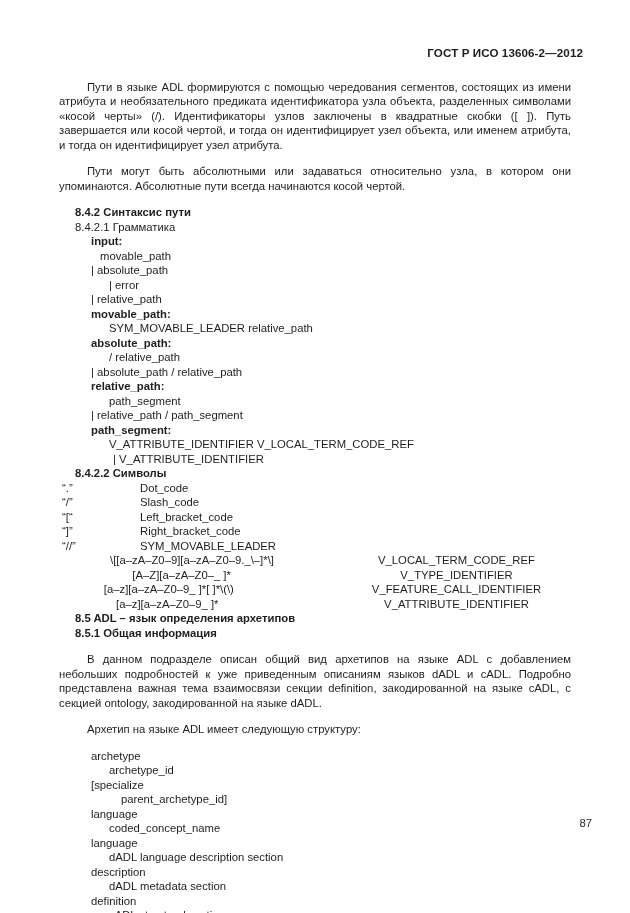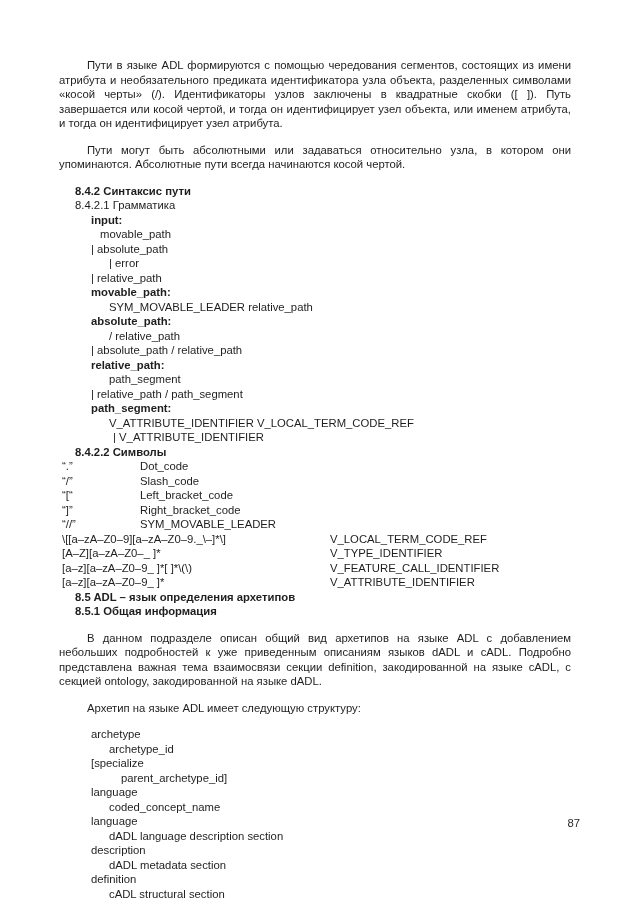--- a/index.html
+++ b/index.html
@@ -23,34 +23,35 @@
   .h-sub { padding-left: 28px; }
   .code-line { white-space: nowrap; margin-left: 44px; }
   .b { font-weight: bold; }
   .in0 { padding-left: 0; }
   .in1 { padding-left: 9px; }
   .in2 { padding-left: 18px; }
   .in2b{ padding-left: 22px; }
   .in3 { padding-left: 30px; }
   .symrow { display: flex; }
   .symrow .sym { padding-left: 15px; width: 78px; flex: 0 0 auto; }
-  .rxrow { display: flex; }
+  .rxrow { display: flex; justify-content: center; }
   .rxrow .pattern { padding-left: 15px; width: 268px; flex: 0 0 auto; white-space: nowrap; }
   .rxrow .token { white-space: nowrap; }
   .pagenum {
-    position: absolute; top: 817px; right: 50px;
+    position: absolute; top: 817px; right: 38px;
     font-size: 11.3px; color: #2a2a2a;
   }
 </style>
 </head>
 <body>
 
 <div class="page">
   <div class="content">
 
+    <div class="doc-header">ГОСТ Р ИСО 13606-2—2012</div>
 
     <p class="body">Пути в языке ADL формируются с помощью чередования сегментов, состоящих из имени атрибута и необязательного предиката идентификатора узла объекта, разделенных символами «косой черты» (/). Идентификаторы узлов заключены в квадратные скобки ([ ]). Путь завершается или косой чертой, и тогда он идентифицирует узел объекта, или именем атрибута, и тогда он идентифицирует узел атрибута.</p>
     <p class="body">Пути могут быть абсолютными или задаваться относительно узла, в котором они упоминаются. Абсолютные пути всегда начинаются косой чертой.</p>
 
     <div class="h">8.4.2 Синтаксис пути</div>
     <div class="h-sub">8.4.2.1 Грамматика</div>
 
     <div class="code-line b in0">input:</div>
     <div class="code-line in1">movable_path</div>
     <div class="code-line in0">| absolute_path</div>

